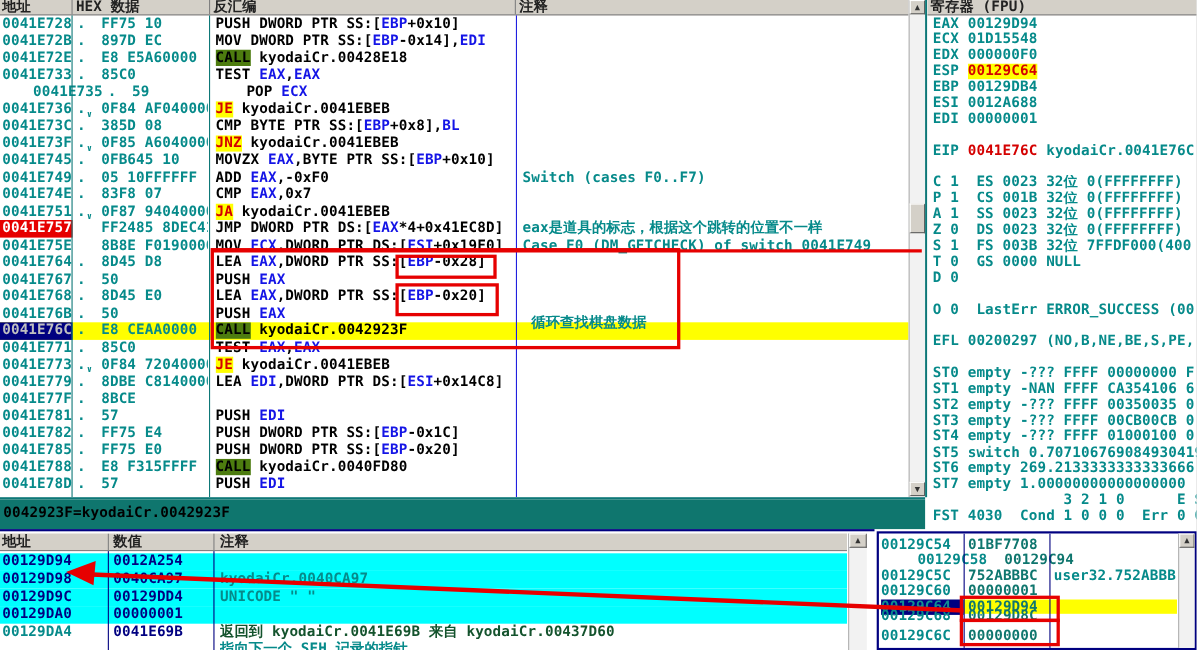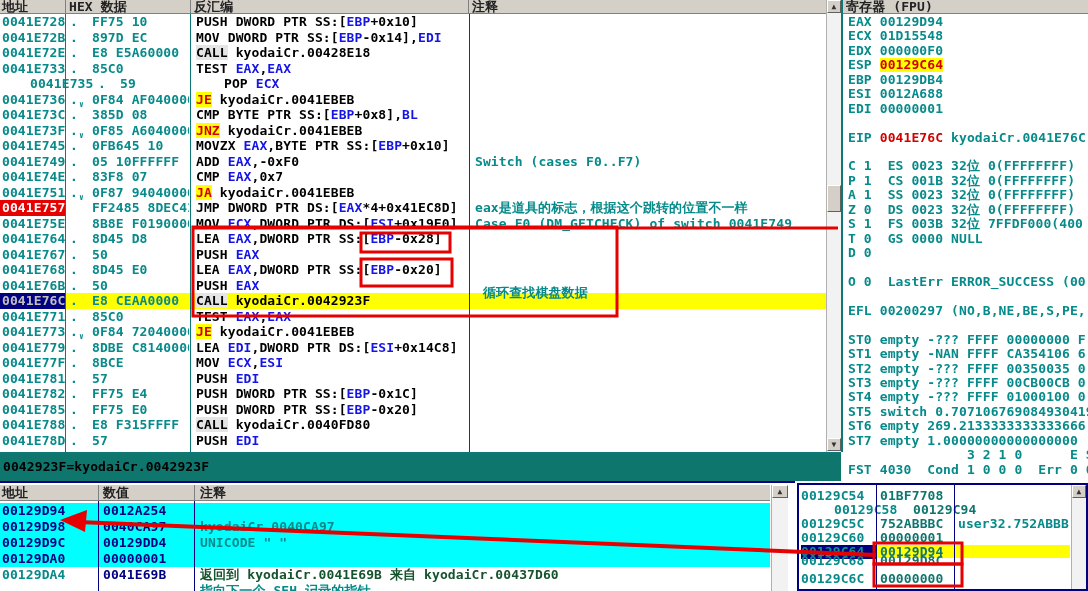--- a/index.html
+++ b/index.html
@@ -19,21 +19,21 @@
   .rowyellow{background:#FFFF00}
   .c-addr{position:absolute;left:0;width:66px;padding-left:2px;color:#068A8A}
   .c-addr.current-red{background:#E60000;color:#FFFFFF}
   .c-addr.selected-navy{background:#000080;color:#C0C0C0}
   .c-dot{position:absolute;left:70px;color:#068A8A}
   .dv{font-size:8px;vertical-align:-3px;margin-left:1px}
   .c-hex{position:absolute;left:92px;width:97px;overflow:hidden;color:#068A8A}
   .c-asm{position:absolute;left:196px;width:270px;overflow:hidden;color:#000}
   .c-cmt{position:absolute;left:475px;width:350px;overflow:hidden;color:#068A8A}
   .reg{color:#1414E6}
-  .hl-call{background:#e5e5e5;color:#000}
+  .hl-call{background:#4d7c0f;color:#000}
   .hl-jcc{background:#FFFF00;color:#D40000}
   #float-cmt{position:absolute;left:483px;top:284px;color:#068A8A;white-space:pre;z-index:2}
   
   .sb{position:absolute;background:#F2F2F2;border-left:1px solid #B0B0B0}
   .sb-btn{position:absolute;left:0;width:100%;height:13px;background:#D4D0C8;border:1px solid;
           border-color:#FFF #606060 #606060 #FFF;color:#333;font-size:8px;line-height:11px;text-align:center}
   .sb-thumb{position:absolute;left:0;width:100%;background:#D4D0C8;border:1px solid;border-color:#FFF #606060 #606060 #FFF}
   
   #vdiv{position:absolute;left:841px;top:0;width:2px;height:452px;background:#0E7878}
   #regs{position:absolute;left:843px;top:0;width:245px;height:492px;background:#fff;overflow:hidden;z-index:1}
@@ -101,21 +101,21 @@
         <div class="drow" style="top: 200px;"><span class="c-addr current-red">0041E757</span><span class="c-dot"></span><span class="c-hex">FF2485 8DEC4100</span><span class="c-asm">JMP DWORD PTR DS:[<span class="reg">EAX</span>*4+0x41EC8D]</span><span class="c-cmt">eax是道具的标志，根据这个跳转的位置不一样</span></div>
         <div class="drow" style="top: 215.5px;"><span class="c-addr">0041E75E</span><span class="c-dot"></span><span class="c-hex">8B8E F0190000</span><span class="c-asm">MOV <span class="reg">ECX</span>,DWORD PTR DS:[<span class="reg">ESI</span>+0x19F0]</span><span class="c-cmt">Case F0 (DM_GETCHECK) of switch 0041E749</span></div>
         <div class="drow" style="top: 231px;"><span class="c-addr">0041E764</span><span class="c-dot">.</span><span class="c-hex">8D45 D8</span><span class="c-asm">LEA <span class="reg">EAX</span>,DWORD PTR SS:[<span class="reg">EBP</span>-0x28]</span><span class="c-cmt"></span></div>
         <div class="drow" style="top: 246.5px;"><span class="c-addr">0041E767</span><span class="c-dot">.</span><span class="c-hex">50</span><span class="c-asm">PUSH <span class="reg">EAX</span></span><span class="c-cmt"></span></div>
         <div class="drow" style="top: 262px;"><span class="c-addr">0041E768</span><span class="c-dot">.</span><span class="c-hex">8D45 E0</span><span class="c-asm">LEA <span class="reg">EAX</span>,DWORD PTR SS:[<span class="reg">EBP</span>-0x20]</span><span class="c-cmt"></span></div>
         <div class="drow" style="top: 277.5px;"><span class="c-addr">0041E76B</span><span class="c-dot">.</span><span class="c-hex">50</span><span class="c-asm">PUSH <span class="reg">EAX</span></span><span class="c-cmt"></span></div>
         <div class="drow rowyellow" style="top: 293px;"><span class="c-addr selected-navy">0041E76C</span><span class="c-dot">.</span><span class="c-hex">E8 CEAA0000</span><span class="c-asm"><span class="hl-call">CALL</span> kyodaiCr.0042923F</span><span class="c-cmt"></span></div>
         <div class="drow" style="top: 308.5px;"><span class="c-addr">0041E771</span><span class="c-dot">.</span><span class="c-hex">85C0</span><span class="c-asm">TEST <span class="reg">EAX</span>,<span class="reg">EAX</span></span><span class="c-cmt"></span></div>
         <div class="drow" style="top: 324px;"><span class="c-addr">0041E773</span><span class="c-dot">.<span class="dv">∨</span></span><span class="c-hex">0F84 72040000</span><span class="c-asm"><span class="hl-jcc">JE</span> kyodaiCr.0041EBEB</span><span class="c-cmt"></span></div>
         <div class="drow" style="top: 339.5px;"><span class="c-addr">0041E779</span><span class="c-dot">.</span><span class="c-hex">8DBE C8140000</span><span class="c-asm">LEA <span class="reg">EDI</span>,DWORD PTR DS:[<span class="reg">ESI</span>+0x14C8]</span><span class="c-cmt"></span></div>
-        <div class="drow" style="top: 355px;"><span class="c-addr">0041E77F</span><span class="c-dot">.</span><span class="c-hex">8BCE</span><span class="c-asm">MOV <span class="reg">ECX</span>,<span class="reg">ESI</span></span><span class="c-cmt"></span></div>
+        <div class="drow" style="top: 355px;"><span class="c-addr">0041E77F</span><span class="c-dot">.</span><span class="c-hex">8BCE</span><span class="c-cmt"></span></div>
         <div class="drow" style="top: 370.5px;"><span class="c-addr">0041E781</span><span class="c-dot">.</span><span class="c-hex">57</span><span class="c-asm">PUSH <span class="reg">EDI</span></span><span class="c-cmt"></span></div>
         <div class="drow" style="top: 386px;"><span class="c-addr">0041E782</span><span class="c-dot">.</span><span class="c-hex">FF75 E4</span><span class="c-asm">PUSH DWORD PTR SS:[<span class="reg">EBP</span>-0x1C]</span><span class="c-cmt"></span></div>
         <div class="drow" style="top: 401.5px;"><span class="c-addr">0041E785</span><span class="c-dot">.</span><span class="c-hex">FF75 E0</span><span class="c-asm">PUSH DWORD PTR SS:[<span class="reg">EBP</span>-0x20]</span><span class="c-cmt"></span></div>
         <div class="drow" style="top: 417px;"><span class="c-addr">0041E788</span><span class="c-dot">.</span><span class="c-hex">E8 F315FFFF</span><span class="c-asm"><span class="hl-call">CALL</span> kyodaiCr.0040FD80</span><span class="c-cmt"></span></div>
         <div class="drow" style="top: 432.5px;"><span class="c-addr">0041E78D</span><span class="c-dot">.</span><span class="c-hex">57</span><span class="c-asm">PUSH <span class="reg">EDI</span></span><span class="c-cmt"></span></div>
       </div>
 
     <div class="vsep-teal" style="left:65px;top:14px;height:438px"></div>
     <div class="vsep-teal" style="left:190px;top:14px;height:438px"></div>
     <div class="vsep-blue" style="left:469px;top:14px;height:438px"></div>

